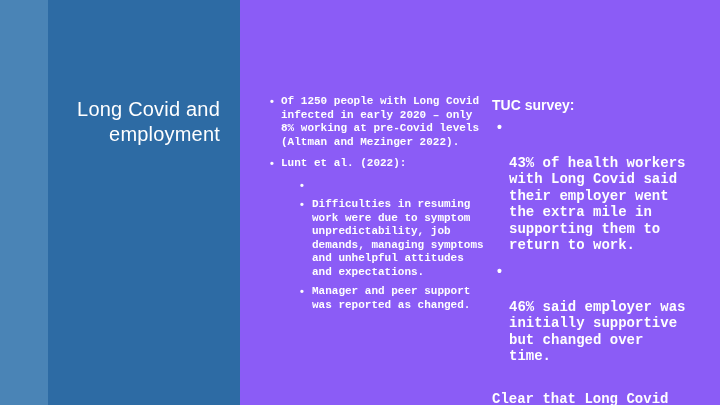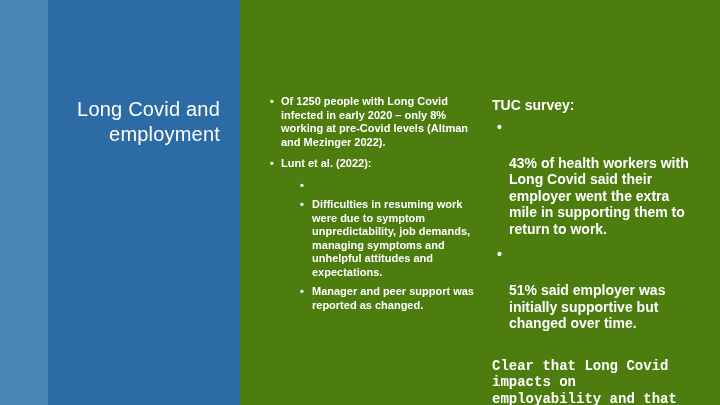--- a/index.html
+++ b/index.html
@@ -4,21 +4,21 @@
 <style>
   html, body {
     margin: 0;
     padding: 0;
     background: #ffffff;
   }
   .slide {
     position: relative;
     width: 720px;
     height: 405px;
-    background: #4d7c0f;
+    background: #8b5cf6;
     overflow: hidden;
     font-family: "Liberation Sans", sans-serif;
     color: #ffffff;
   }
   .left-strip {
     position: absolute;
     left: 0; top: 0;
     width: 48px; height: 405px;
     background: #4A84B6;
   }
@@ -64,21 +64,21 @@
   }
   .mid-col .lvl1 { margin: 0 0 8px 0; }
   .mid-col .lvl1 .marker { width: 13px; padding-left: 2px; box-sizing: border-box; }
   .mid-col .lvl2 { margin: 0 0 6px 0; padding-left: 30px; }
   .mid-col .lvl2 .marker { width: 14px; padding-left: 2px; box-sizing: border-box; }
   .right-col .heading { margin: 0 0 5px 0; }
   .right-col .rbullet { margin: 0 0 9px 0; }
   .right-col .rbullet .marker { width: 17px; padding-left: 5px; box-sizing: border-box; }
   .right-col .rbullet .btext { width: 172px; margin-top: 36px; }
   .right-col .closing { margin-top: 26px; width: 200px; font-family: Liberation Mono, monospace; }
-  .btext { flex: 1 1 auto; }
+  .btext { flex: 1 1 auto; font-family: Liberation Mono, monospace; }
 </style>
 </head>
 <body>
 
 <div class="slide">
 
   <div class="left-strip"></div>
 
   <div class="title-panel"></div>
 
@@ -116,20 +116,20 @@
 
     <div class="heading">TUC survey:</div>
 
     <div class="bullet-row rbullet">
       <span class="marker">•</span>
       <span class="btext">43% of health workers with Long Covid said their employer went the extra mile in supporting them to return to work.</span>
     </div>
 
     <div class="bullet-row rbullet">
       <span class="marker">•</span>
-      <span class="btext">51% said employer was initially supportive but changed over time.</span>
+      <span class="btext">46% said employer was initially supportive but changed over time.</span>
     </div>
 
     <div class="closing">Clear that Long Covid impacts on employability and that not everyone is getting the support they need to return to work.</div>
 
   </div>
 
 </div>
 
 </body></html>

